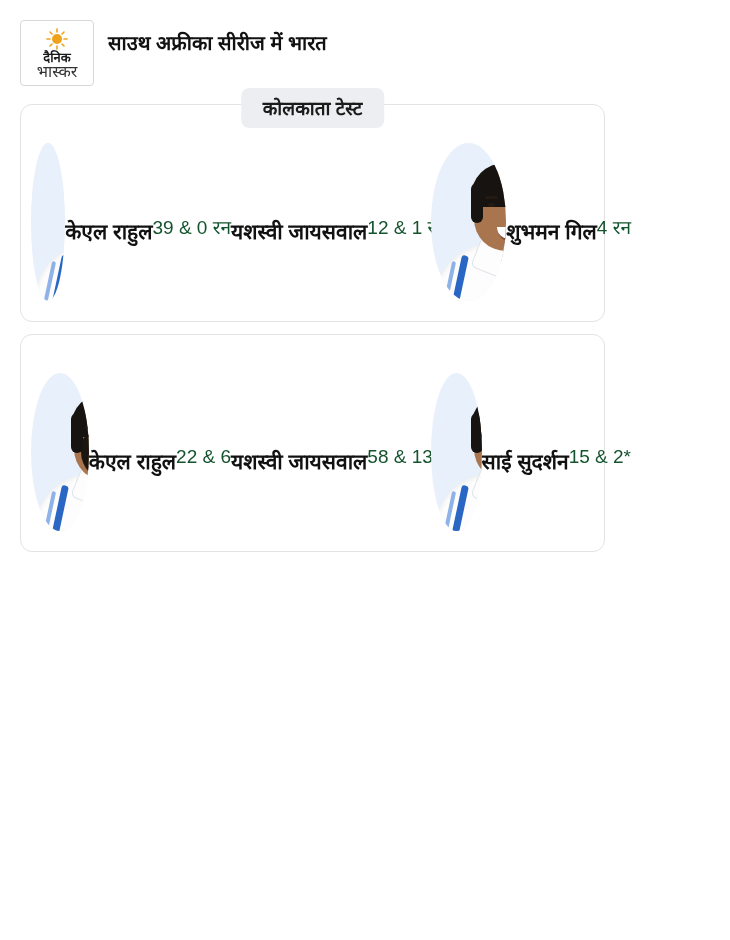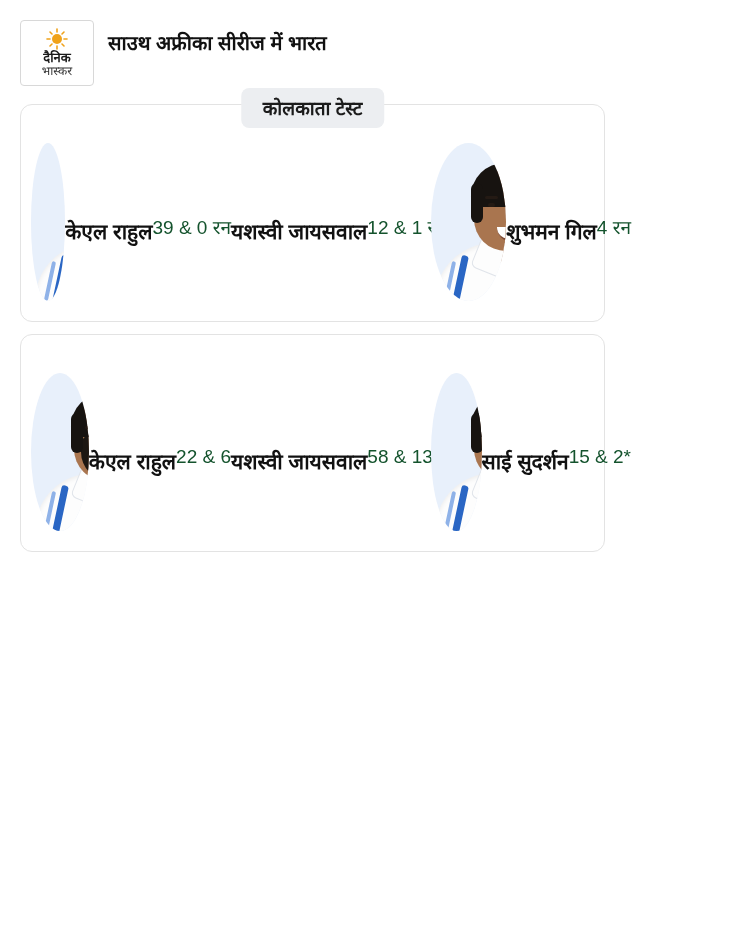--- a/index.html
+++ b/index.html
@@ -49,21 +49,21 @@
     position: relative;
     margin-bottom: 1px;
   }
   .logo-line1 {
     font-size: 13px;
     font-weight: bold;
     line-height: 14px;
     color: #1a1a1a;
   }
   .logo-line2 {
-    font-size: 12px;
+    font-size: 16px;
     line-height: 13px;
     color: #333333;
   }
   .title-wrap {
     flex: 1;
     padding-top: 2px;
   }
   .title-line {
     font-size: 20px;
     font-weight: bold;

